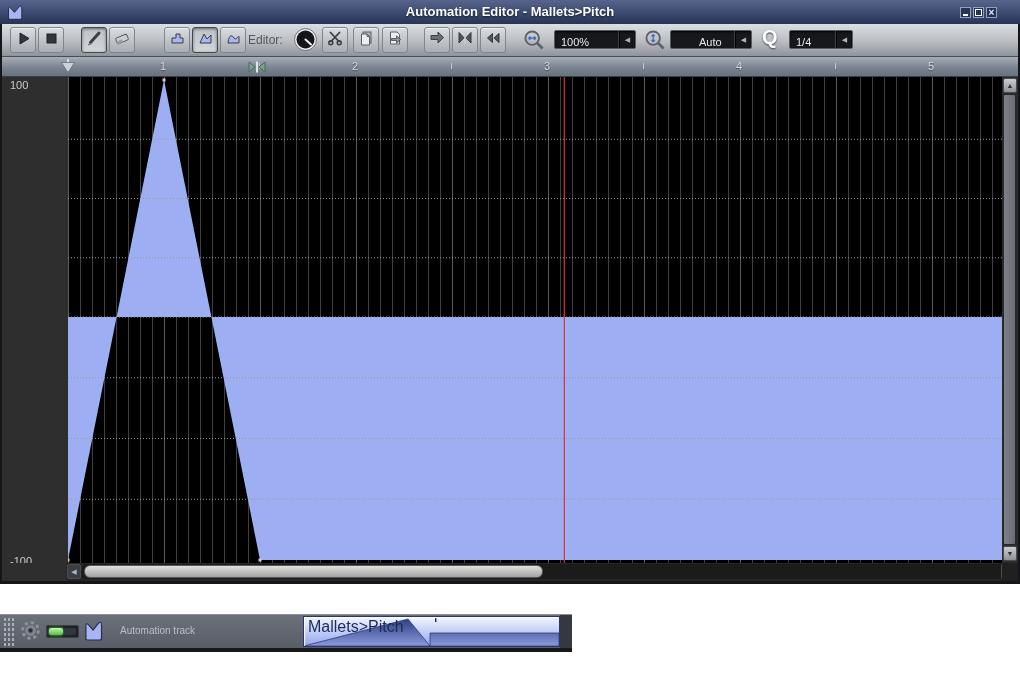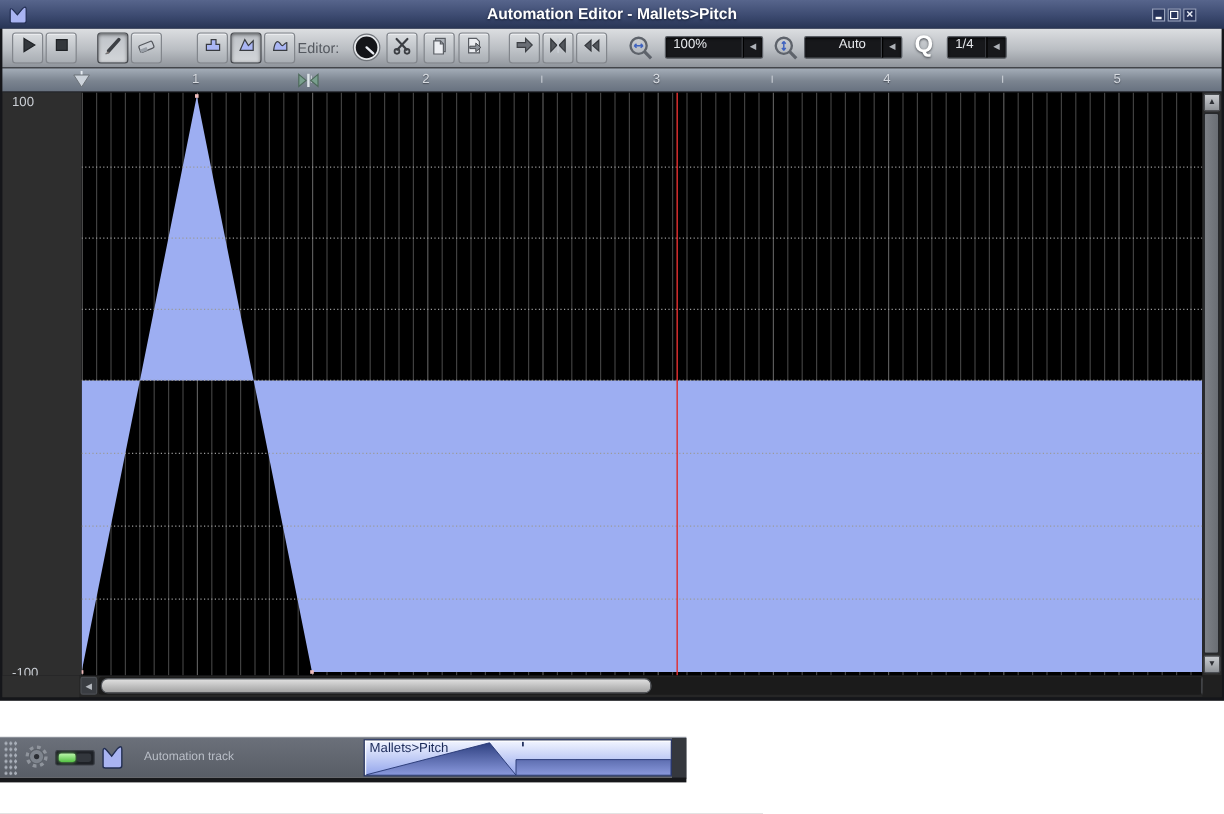--- a/index.html
+++ b/index.html
@@ -15,21 +15,21 @@
   
   #toolbar{left:2px;top:24px;width:1016px;height:33px;background:linear-gradient(#dcdee1,#b9bdc2 55%,#8f949b);
            border-bottom:1px solid #4a4d52;box-sizing:border-box;}
   .tb{position:absolute;top:3px;width:26px;height:26px;border-radius:3px;box-sizing:border-box;
       background:linear-gradient(#dadde0,#a9aeb4);border:1px solid #82868c;
       box-shadow:inset 0 1px 0 #eff1f4;display:flex;align-items:center;justify-content:center;}
   .tb.pressed{background:linear-gradient(#bfc3c8,#d2d5d9);border:1px solid #45484d;
       box-shadow:inset 0 1px 3px rgba(0,0,0,.5);}
   .tblabel{position:absolute;top:9px;font-size:12px;color:#54585f;}
   .combo{position:absolute;top:6px;height:19px;background:#17181b;border:1px solid #595d63;border-radius:2px;
-         box-sizing:border-box;display:flex;align-items:flex-start;box-shadow:inset 0 1px 2px #000;}
+         box-sizing:border-box;display:flex;align-items:flex-end;box-shadow:inset 0 1px 2px #000;}
   .combo-val{flex:1;color:#e6e8ec;font-size:11px;padding-left:6px;}
   .combo-arr{width:15px;text-align:center;color:#aeb2b8;font-size:7px;border-left:1px solid #000;
              box-shadow:-1px 0 0 #3c3f44;line-height:17px;}
   
   #timeline{left:2px;top:57px;width:1016px;height:20px;background:linear-gradient(#a4adb8,#7b8490 55%,#687280);
             border-bottom:1px solid #3b3f46;box-sizing:border-box;}
   .tl-num{position:absolute;top:3px;transform:translateX(-50%);font-size:11px;color:#d7dbe1;text-shadow:0 1px 1px #454b55;}
   .tl-tick{position:absolute;top:6px;width:1px;height:6px;background:#c3c8cf;}
   
   #gutter{left:2px;top:77px;width:66px;height:486px;background:#2e2e2e;}
@@ -53,21 +53,21 @@
   #trackshadow{left:0;top:34px;width:572px;height:4px;background:#17181b;}
   #grip{left:3px;top:2px;width:12px;height:29px;
         background-image:radial-gradient(#aab0ba 1px,rgba(0,0,0,0) 1.3px);background-size:4px 5px;}
   #led-box{left:46px;top:10px;width:33px;height:13px;background:#1e2126;border-radius:2px;
            border:1px solid #3a3e45;box-sizing:border-box;}
   #led-on{left:2px;top:2px;width:14px;height:7px;border-radius:2px;
           background:linear-gradient(#b8f5a8,#55c244);box-shadow:0 0 3px #6ed85c;}
   #led-off{left:17px;top:2px;width:12px;height:7px;border-radius:2px;background:#33373d;}
   #track-label{left:120px;top:10px;font-size:10px;color:#b9bec7;}
   #pattern{left:303px;top:1px;width:257px;height:31px;border:1px solid #2a3768;box-sizing:border-box;background:#9dade e;}
-  #pattern-label{left:4px;top:1px;font-size:11px;color:#1b2a58;}
+  #pattern-label{left:4px;top:1px;font-size:16px;color:#1b2a58;}
   #trackcap{left:560px;top:0;width:12px;height:34px;background:#35383e;}
 </style>
 </head>
 <body>
 
 <div id="stage">
   <div id="win" class="abs">
 
     <div id="titlebar" class="abs">
       <span class="abs" style="left:7px;top:4px;">
@@ -194,21 +194,21 @@
             <line x1="11.5" y1="11.5" x2="16" y2="16" stroke="#5e636b" stroke-width="2.2"></line>
             <path d="M7.5 4.5 v6 M7.5 4.5 l-1.3 1.6 M7.5 4.5 l1.3 1.6 M7.5 10.5 l-1.3 -1.6 M7.5 10.5 l1.3 -1.6" stroke="#3f63c0" stroke-width="1" fill="none"></path>
           </svg>
       </span>
       <div class="combo" style="left:668px;width:82px;padding-left:22px;">
         <span class="combo-val">Auto</span>
         <span class="combo-arr">◀</span>
       </div>
 
       <div class="abs" style="left:760px;top:2px;font-size:20px;font-weight:bold;color:#fff;text-shadow:0 1px 2px #3c4046;">Q</div>
-      <div class="combo" style="left:787px;width:50px;">
+      <div class="combo" style="left:787px;width:64px;">
         <span class="combo-val">1/4</span>
         <span class="combo-arr">◀</span>
       </div>
     </div>
 
     <div id="timeline" class="abs">
       <div id="tl-labels">
           <span class="tl-num" style="left: 161px;">1</span>
           <span class="tl-num" style="left: 353px;">2</span>
           <span class="tl-num" style="left: 545px;">3</span>

